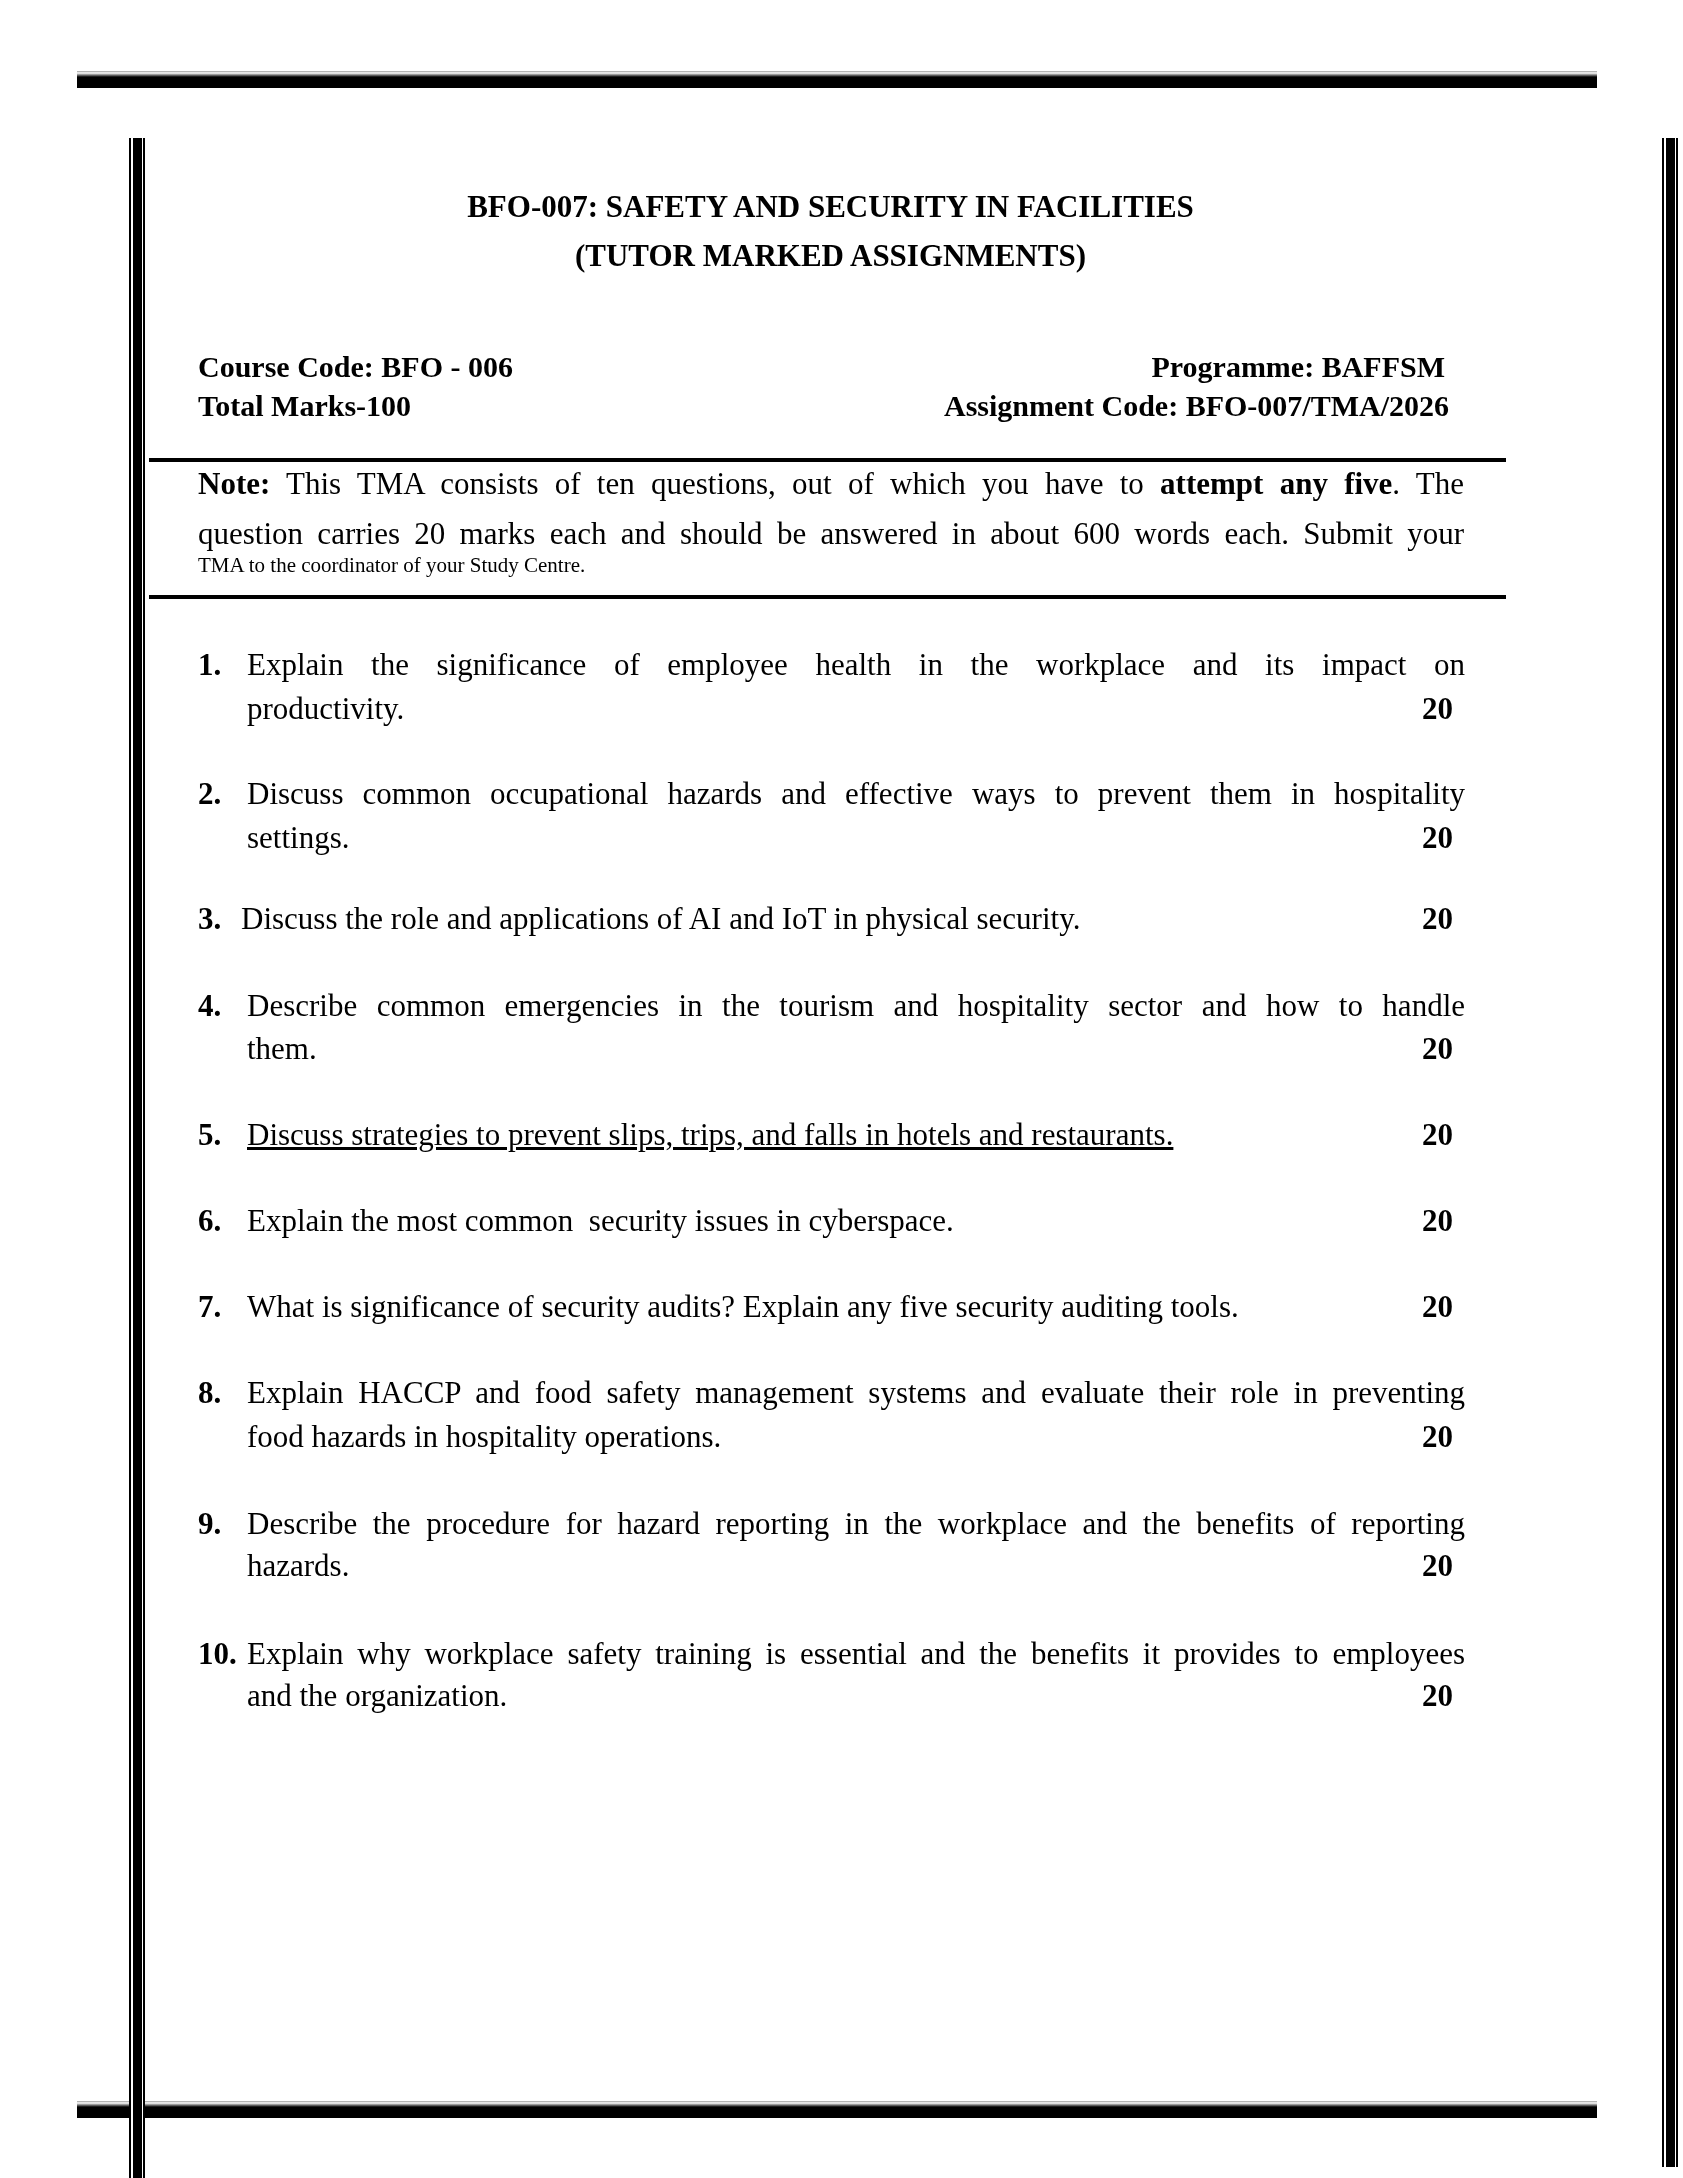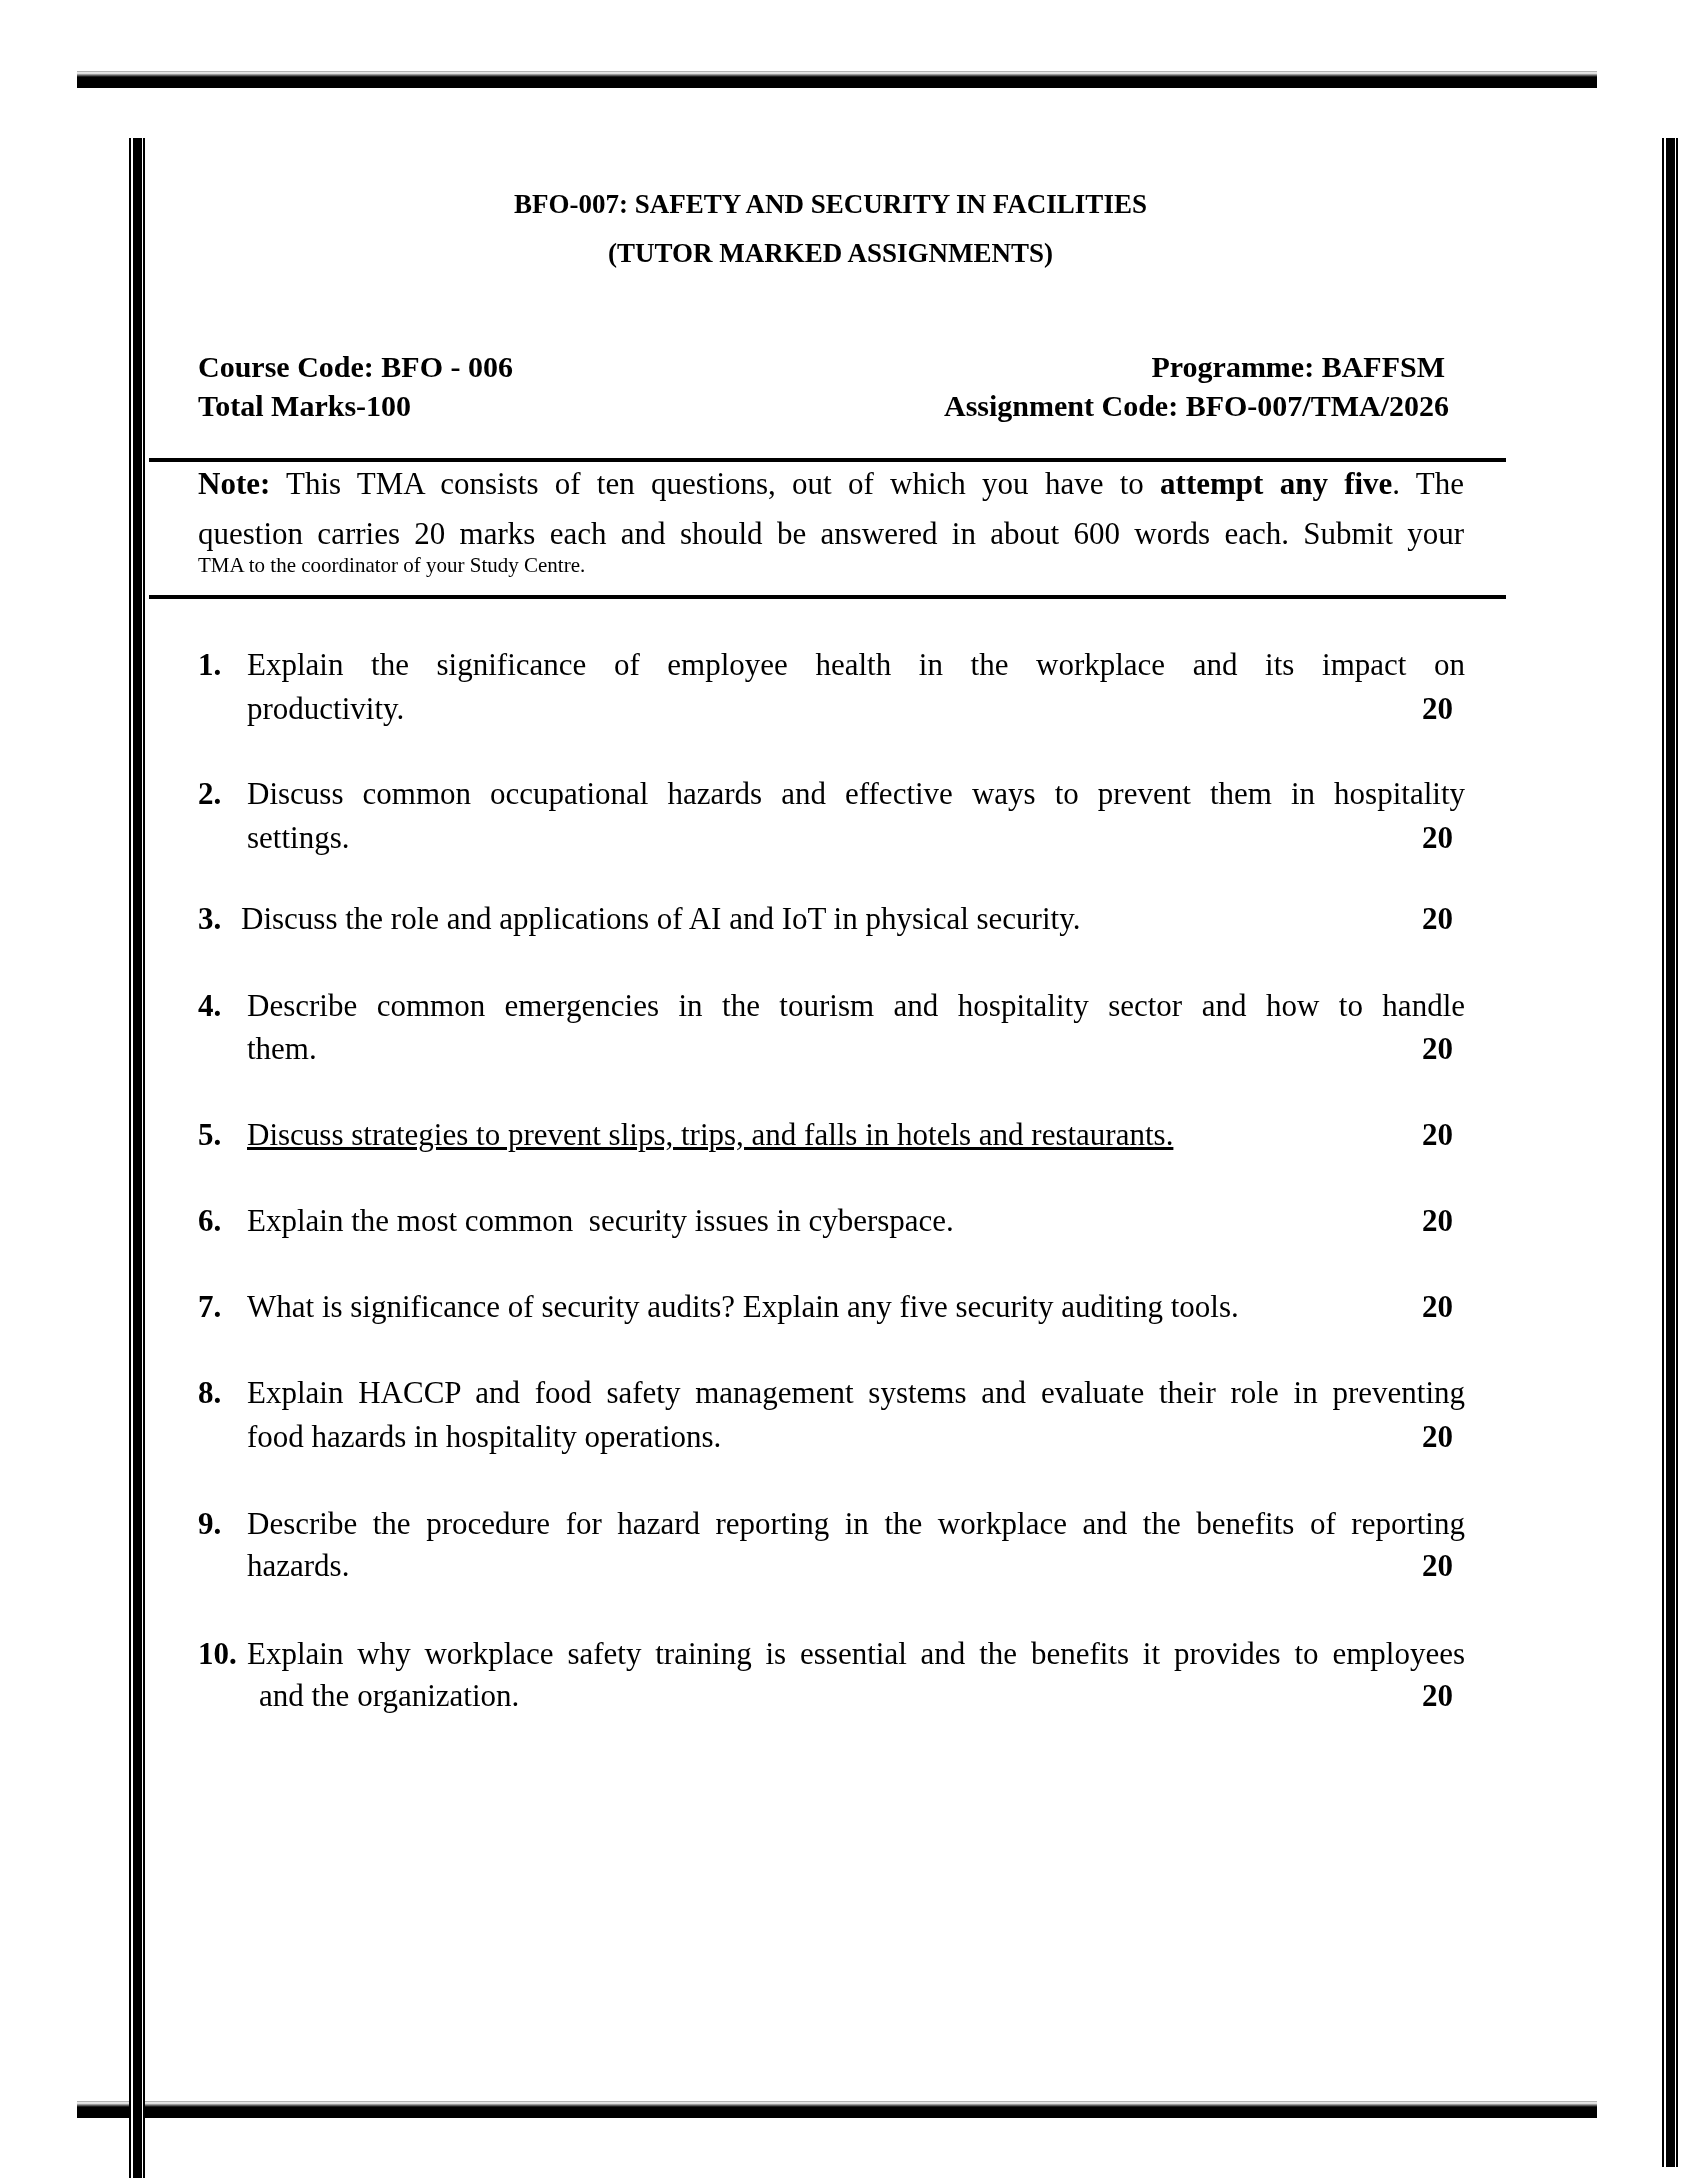--- a/index.html
+++ b/index.html
@@ -3,21 +3,21 @@
 <meta charset="utf-8">
 <style>
   html, body { margin: 0; padding: 0; }
   body { width: 1683px; height: 2178px; background: #ffffff; position: relative; overflow: hidden;
          font-family: "Liberation Serif", "DejaVu Serif", serif; color: #000; }
   .hbar { position: absolute; left: 77px; width: 1520px; height: 17px;
           background: linear-gradient(to bottom, #9a9a9a 0px, #ffffff 2px, #7a7a7a 4px, #000 6px, #000 17px); }
   .vbar { position: absolute; width: 16px;
           background: linear-gradient(to right, #000 0px, #000 2px, #fff 2px, #fff 4px, #000 4px, #000 13px, #fff 13px, #fff 14px, #000 14px, #000 16px); }
   .abs { position: absolute; white-space: nowrap; line-height: 1; }
-  .title { font-weight: bold; font-size: 27px; left: 0; width: 1661px; text-align: center; }
+  .title { font-weight: bold; font-size: 31px; left: 0; width: 1661px; text-align: center; }
   .hdr { font-size: 30px; font-weight: bold; }
   .rule { position: absolute; left: 149px; width: 1357px; height: 4px; background: #000; }
   .body { font-size: 21px; }
   .just { position: absolute; left: 198px; width: 1266px; font-size: 31px; line-height: 1;
           text-align: justify; text-align-last: justify; white-space: normal; }
   .qnum { position: absolute; left: 198px; font-size: 31px; font-weight: bold; line-height: 1; }
   .qline { position: absolute; font-size: 31px; line-height: 1; white-space: nowrap; }
   .qjust { left: 247px; width: 1218px; text-align: justify; text-align-last: justify; white-space: normal; }
   .mark { position: absolute; right: 230px; font-size: 31px; font-weight: bold; line-height: 1; }
 </style>
@@ -100,17 +100,17 @@
   <div>
     <div class="qnum" style="top:1508px;">9.</div>
     <div class="qline qjust" style="top:1508px;">Describe the procedure for hazard reporting in the workplace and the benefits of reporting</div>
     <div class="qline" style="left:247px; top:1550px;">hazards.</div>
     <div class="mark" style="top:1550px;">20</div>
   </div>
 
   <div>
     <div class="qnum" style="top:1638px;">10.</div>
     <div class="qline qjust" style="top:1638px;">Explain why workplace safety training is essential and the benefits it provides to employees</div>
-    <div class="qline" style="left:247px; top:1680px;margin-left:12px;">and the organization.</div>
+    <div class="qline" style="left:247px; top:1680px;">and the organization.</div>
     <div class="mark" style="top:1680px;">20</div>
   </div>
 </div>
 
 
 </body></html>

